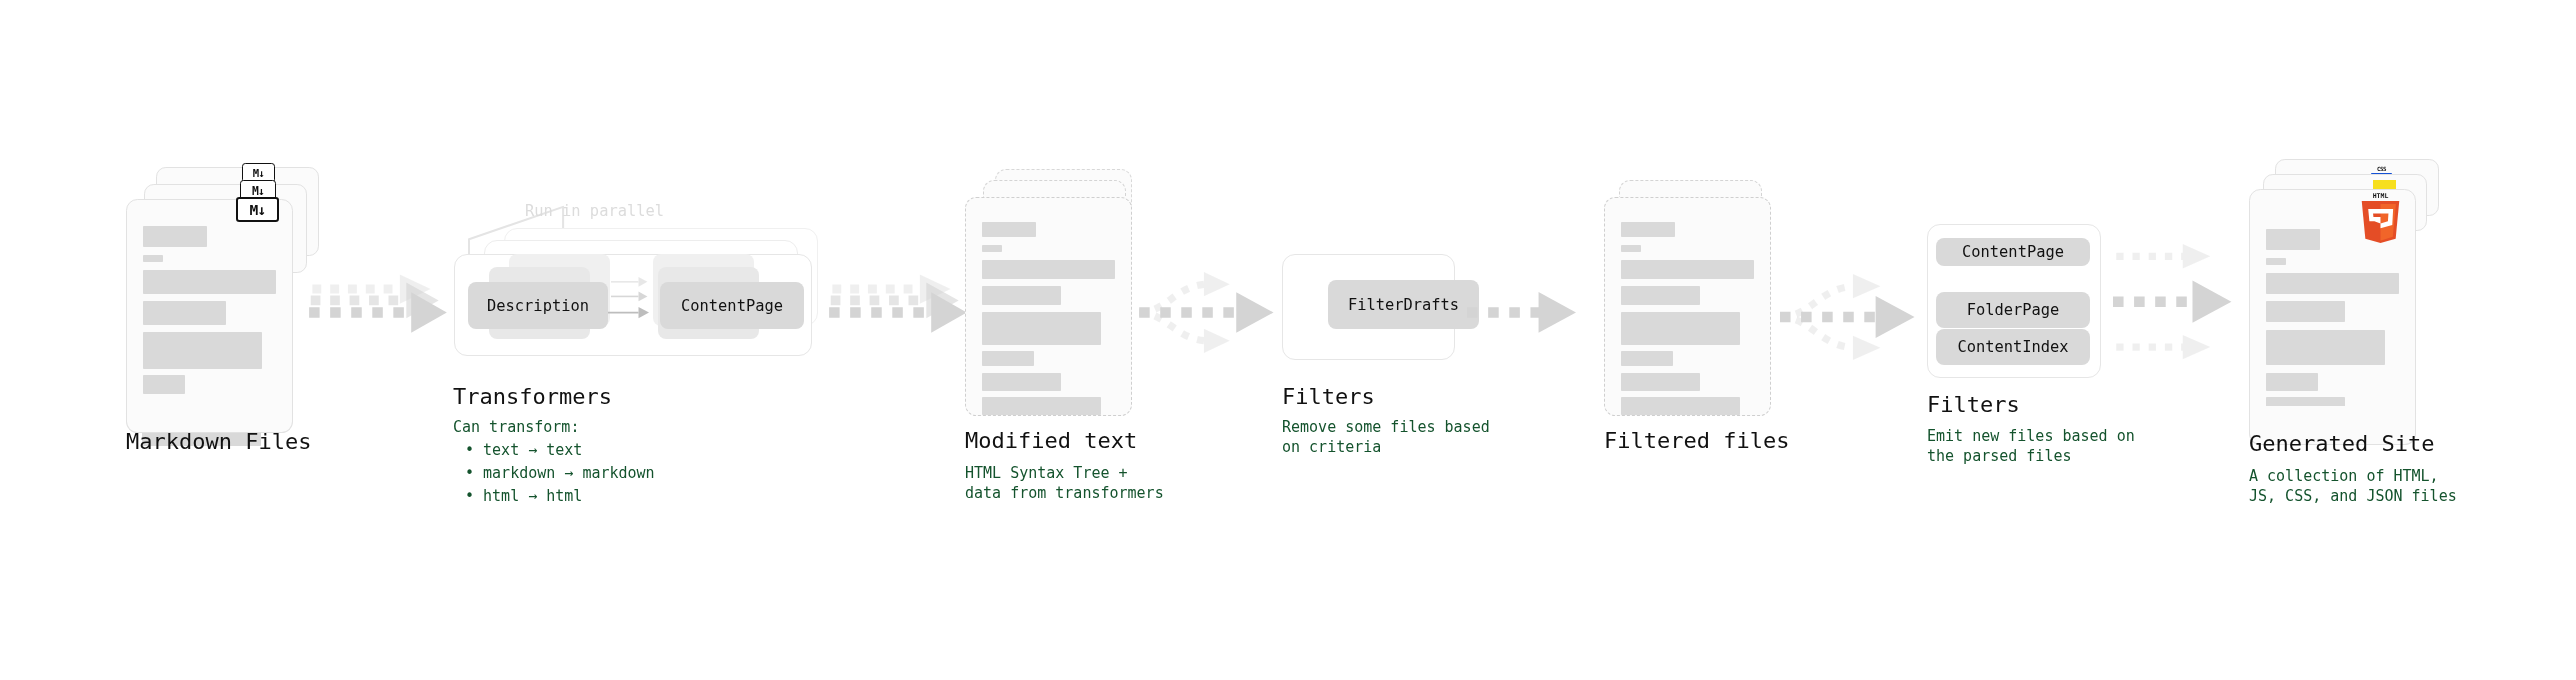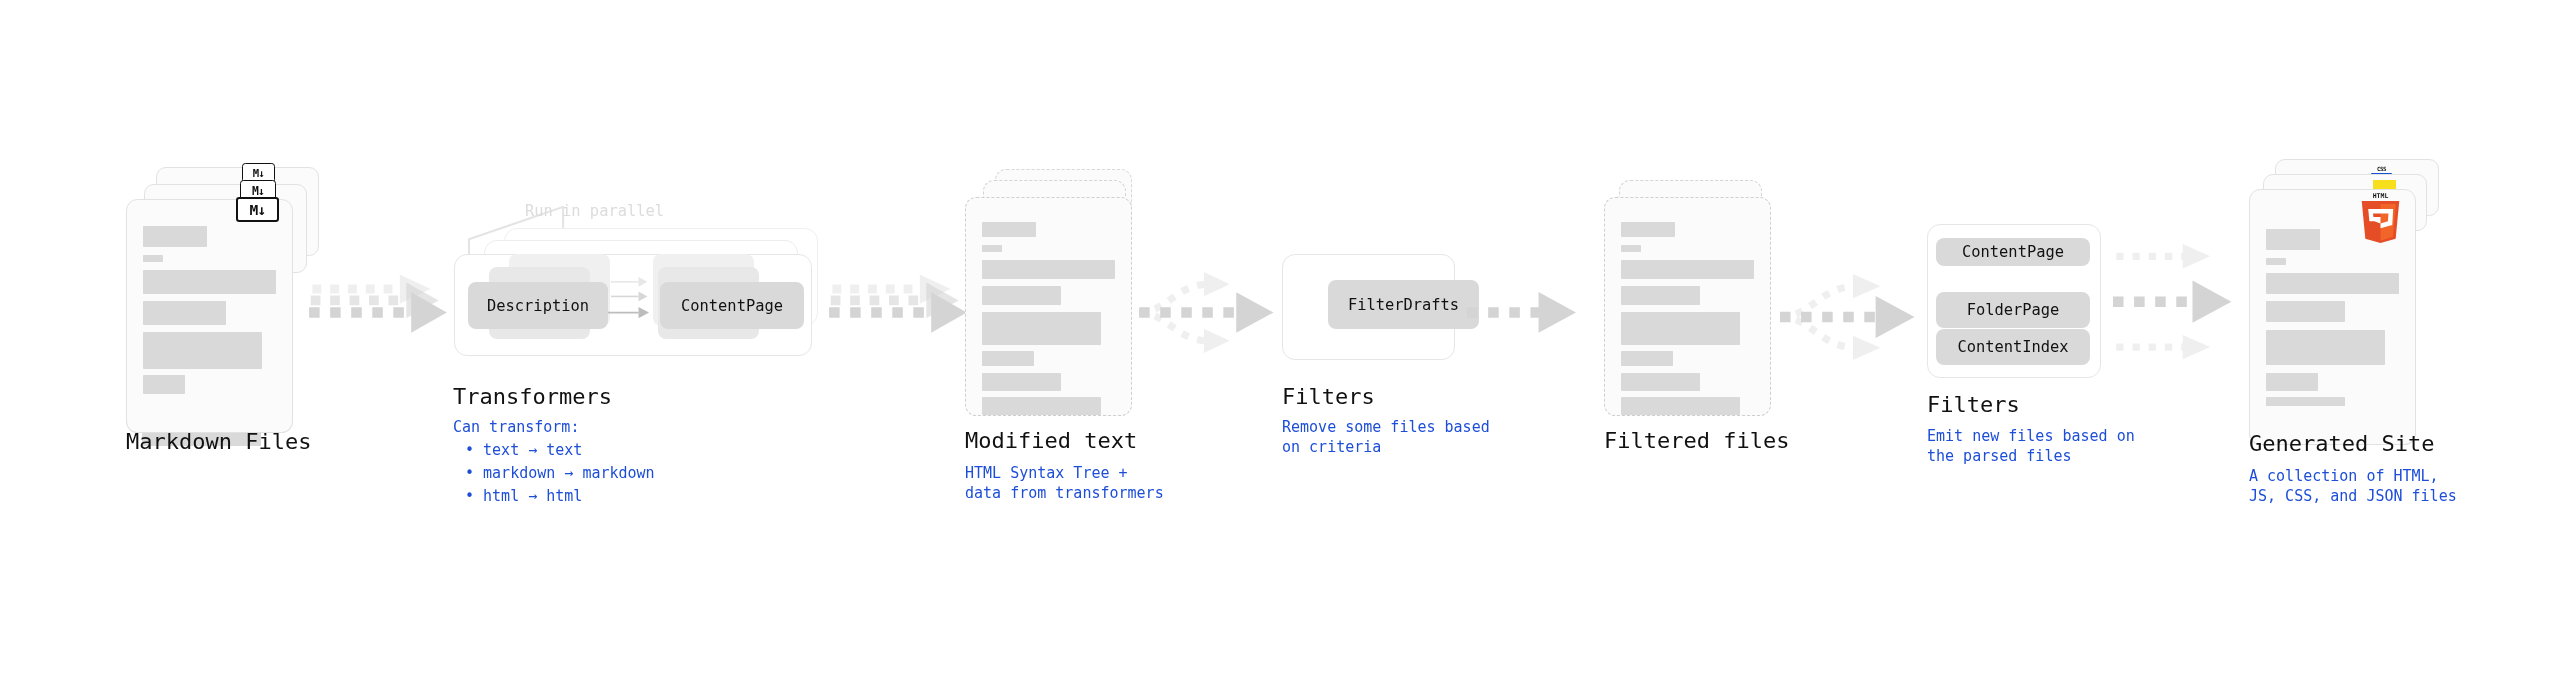--- a/index.html
+++ b/index.html
@@ -26,21 +26,21 @@
     position:absolute;
     font-size:22px;
     letter-spacing:0px;
     color:#111;
     white-space:nowrap;
   }
   .sub{
     position:absolute;
     font-size:15px;
     line-height:20.3px;
-    color:#1d4ed8;
+    color:#14532d;
     white-space:pre;
   }
 
   
   .group{
     position:absolute;
     border:1.6px solid #e6e6e6;
     border-radius:13px;
     background:#ffffff;
     box-sizing:border-box;

